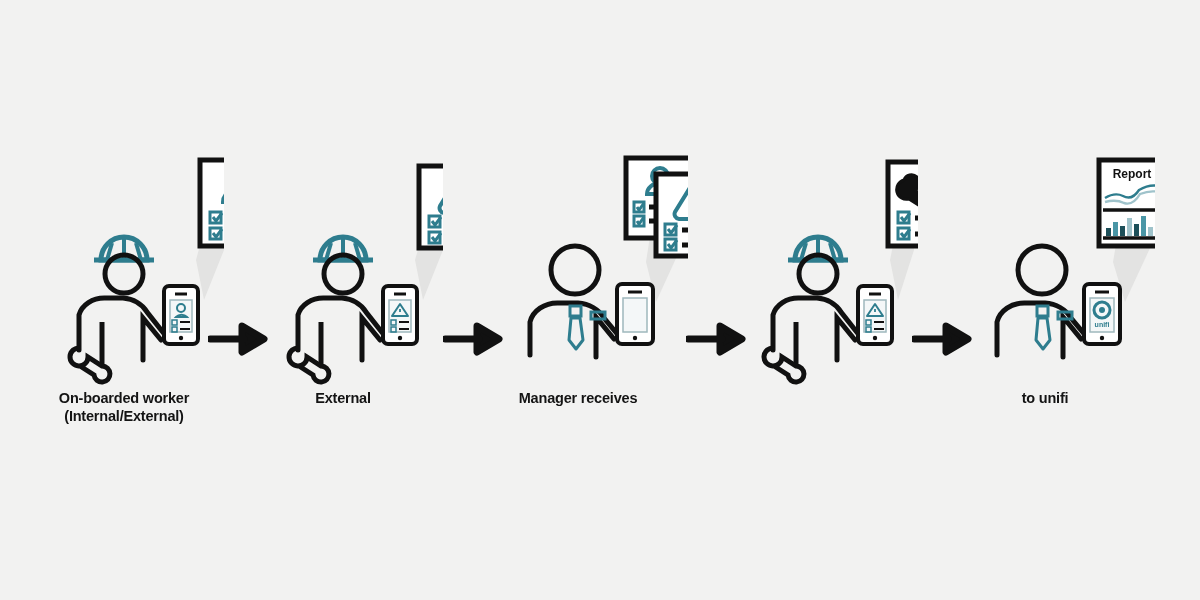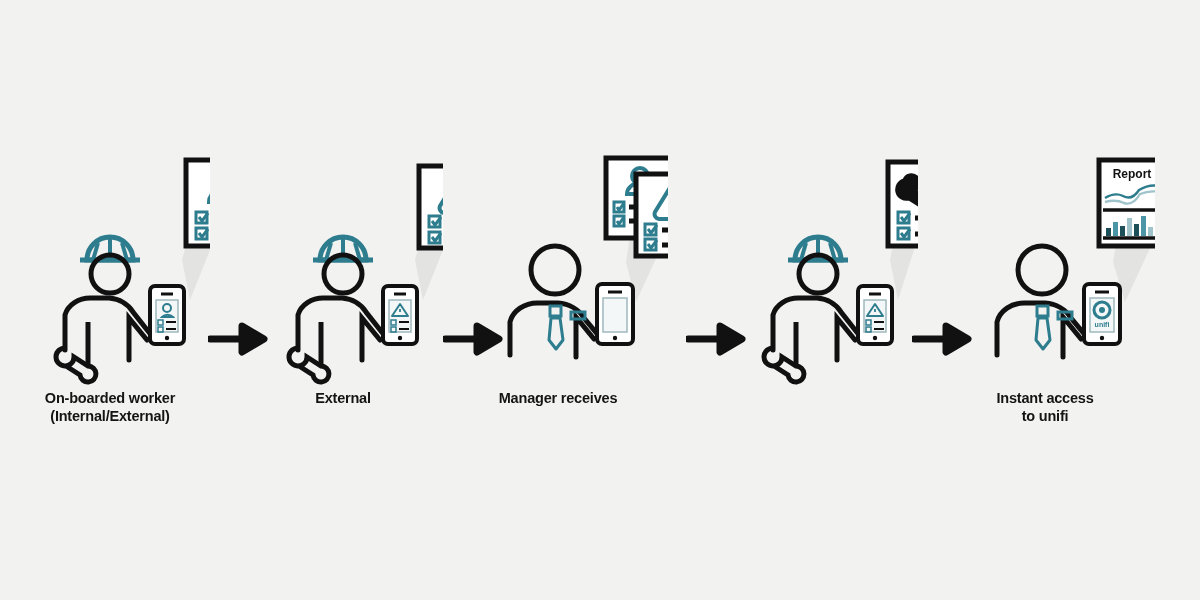--- a/index.html
+++ b/index.html
@@ -39,21 +39,21 @@
     position:absolute;
     top:322px;
     width:60px;height:34px;
   }
 </style>
 </head>
 <body>
 
 <div id="flow">
 
-  <div class="step" style="left:10px;">
+  <div class="step" style="left:24px;">
     <div class="step-art">
       <svg width="200" height="240" viewBox="0 0 200 240">
 
         <polygon points="172,110 196,22 200,100 180,150" fill="#e3e3e2"></polygon>
 
         <g>
           <rect x="176" y="10" width="76" height="86" fill="#ffffff" stroke="#111" stroke-width="5"></rect>
           <circle cx="214" cy="32" r="9" fill="none" stroke="#2e7d8e" stroke-width="4"></circle>
           <path d="M199 52 a15 13 0 0 1 30 0 z" fill="none" stroke="#2e7d8e" stroke-width="4"></path>
           <rect x="186" y="62" width="11" height="11" fill="none" stroke="#2e7d8e" stroke-width="3"></rect>
@@ -156,21 +156,21 @@
       <div>External</div>
     </div>
   </div>
 
   <div class="arrow" style="left:443px;">
     <svg width="60" height="34" viewBox="0 0 60 34">
       <path d="M2 17 L36 17 M34 4 L56 17 L34 30 Z" fill="#111" stroke="#111" stroke-width="7" stroke-linejoin="round" stroke-linecap="round"></path>
     </svg>
   </div>
 
-  <div class="step" style="left:458px;">
+  <div class="step" style="left:478px;">
     <div class="step-art">
       <svg width="210" height="240" viewBox="0 0 210 240">
         <polygon points="168,112 182,22 200,104 178,152" fill="#e3e3e2"></polygon>
 
         <g>
           <rect x="148" y="8" width="66" height="80" fill="#ffffff" stroke="#111" stroke-width="5"></rect>
           <circle cx="182" cy="26" r="8" fill="none" stroke="#2e7d8e" stroke-width="4"></circle>
           <path d="M169 44 a13 11 0 0 1 26 0 z" fill="none" stroke="#2e7d8e" stroke-width="4"></path>
           <rect x="156" y="52" width="10" height="10" fill="none" stroke="#2e7d8e" stroke-width="3"></rect>
           <path d="M159 57 l2 3 l5 -7" fill="none" stroke="#2e7d8e" stroke-width="3"></path>
@@ -316,18 +316,17 @@
           <g>
             <circle cx="157" cy="160" r="8" fill="none" stroke="#2e7d8e" stroke-width="3"></circle>
             <circle cx="157" cy="160" r="3" fill="#2e7d8e"></circle>
           </g>
           <text x="157" y="177" text-anchor="middle" font-family="'Liberation Sans',sans-serif" font-size="7" font-weight="700" fill="#2e7d8e">unifi</text>
           <circle cx="157" cy="188" r="2.2" fill="#111"></circle>
         </g>
       </svg>
     </div>
     <div class="caption">
-      <div>Instant access</div>
       <div>to unifi</div>
     </div>
   </div>
 
 </div>
 
 </body></html>

